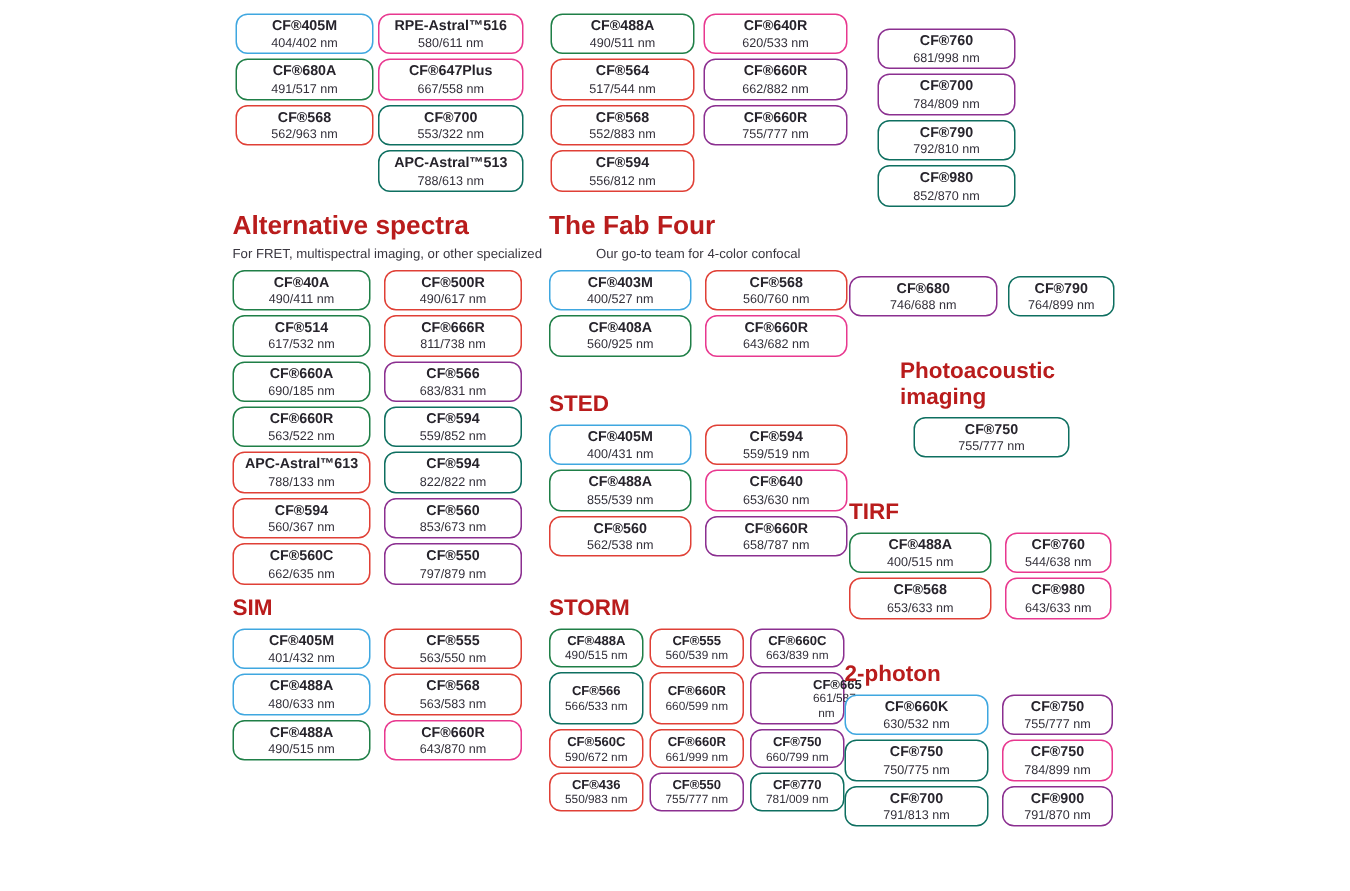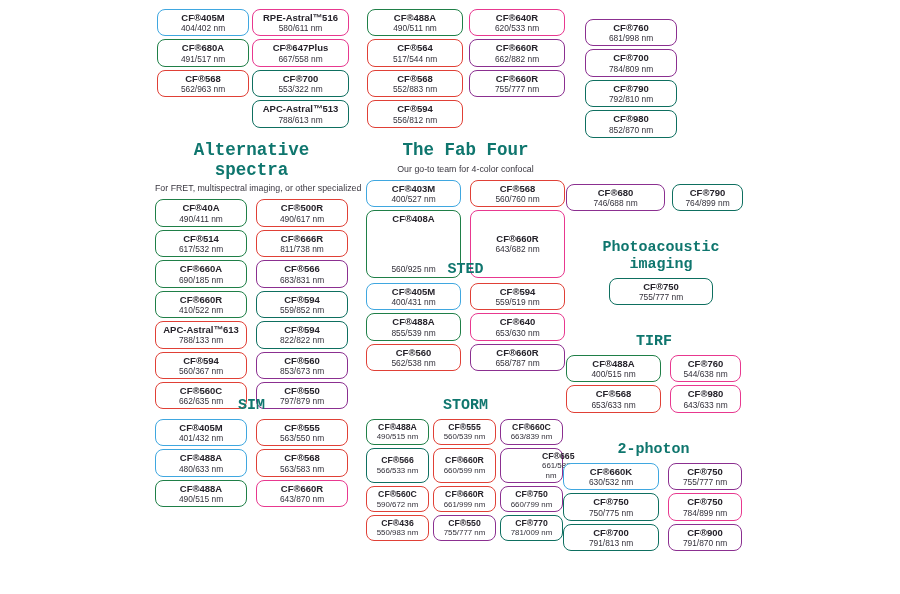--- a/index.html
+++ b/index.html
@@ -3,22 +3,22 @@
 <meta charset="utf-8">
 <style>
   html,body{margin:0;padding:0;}
   body{
     width:900px;height:594px;background:#ffffff;position:relative;overflow:hidden;
     font-family:"Liberation Sans", sans-serif;color:#26232b;
   }
   .canvas{position:absolute;inset:0;}
   section.group{position:absolute;}
   .group-title{
-    text-align:center;font-weight:bold;font-size:15px;line-height:1.12;
-    color:#0f766e;margin-bottom:4px;white-space:pre-line;font-family:Liberation Mono, monospace;
+    text-align:left;font-weight:bold;font-size:15px;line-height:1.12;
+    color:#b91c1c;margin-bottom:4px;white-space:pre-line;
   }
   .group[data-big] .group-title{font-size:17.5px;}
   .group-subtitle{
     text-align:center;font-size:8.8px;color:#3a3740;margin:-1px 0 6px 0;white-space:nowrap;
   }
   .pill-grid{display:grid;column-gap:9px;row-gap:3px;}
   .pill{
     background:#fff;border:1.8px solid #999;border-radius:8px;
     min-height:21px;display:flex;flex-direction:column;justify-content:center;
     text-align:center;padding:2px 2px;box-sizing:border-box;
@@ -149,21 +149,21 @@
         <div class="pill" style="border-color: rgb(31, 127, 71);">
           <div class="dye-name">CF®660A</div>
           <div class="dye-value">690/185 nm</div>
         </div>
         <div class="pill" style="border-color: rgb(139, 47, 144);">
           <div class="dye-name">CF®566</div>
           <div class="dye-value">683/831 nm</div>
         </div>
         <div class="pill" style="border-color: rgb(31, 127, 71);">
           <div class="dye-name">CF®660R</div>
-          <div class="dye-value">410/522 nm</div>
+          <div class="dye-value">563/522 nm</div>
         </div>
         <div class="pill" style="border-color: rgb(14, 111, 96);">
           <div class="dye-name">CF®594</div>
           <div class="dye-value">559/852 nm</div>
         </div>
         <div class="pill" style="border-color: rgb(224, 64, 54);">
           <div class="dye-name">APC-Astral™613</div>
           <div class="dye-value">788/133 nm</div>
         </div>
         <div class="pill" style="border-color: rgb(14, 111, 96);">
@@ -193,21 +193,21 @@
       <div class="group-subtitle">Our go-to team for 4-color confocal</div>
       <div class="pill-grid" style="grid-template-columns: 95px 95px;">
         <div class="pill" style="border-color: rgb(63, 167, 224);">
           <div class="dye-name">CF®403M</div>
           <div class="dye-value">400/527 nm</div>
         </div>
         <div class="pill" style="border-color: rgb(224, 64, 54);">
           <div class="dye-name">CF®568</div>
           <div class="dye-value">560/760 nm</div>
         </div>
-        <div class="pill" style="border-color: rgb(31, 127, 71); gap: 40px;">
+        <div class="pill" style="border-color: rgb(31, 127, 71);">
           <div class="dye-name">CF®408A</div>
           <div class="dye-value">560/925 nm</div>
         </div>
         <div class="pill" style="border-color: rgb(232, 56, 143);">
           <div class="dye-name">CF®660R</div>
           <div class="dye-value">643/682 nm</div>
         </div>
       </div>
     </section>
   <section class="group" style="left:366px;top:262px;width:199px">

